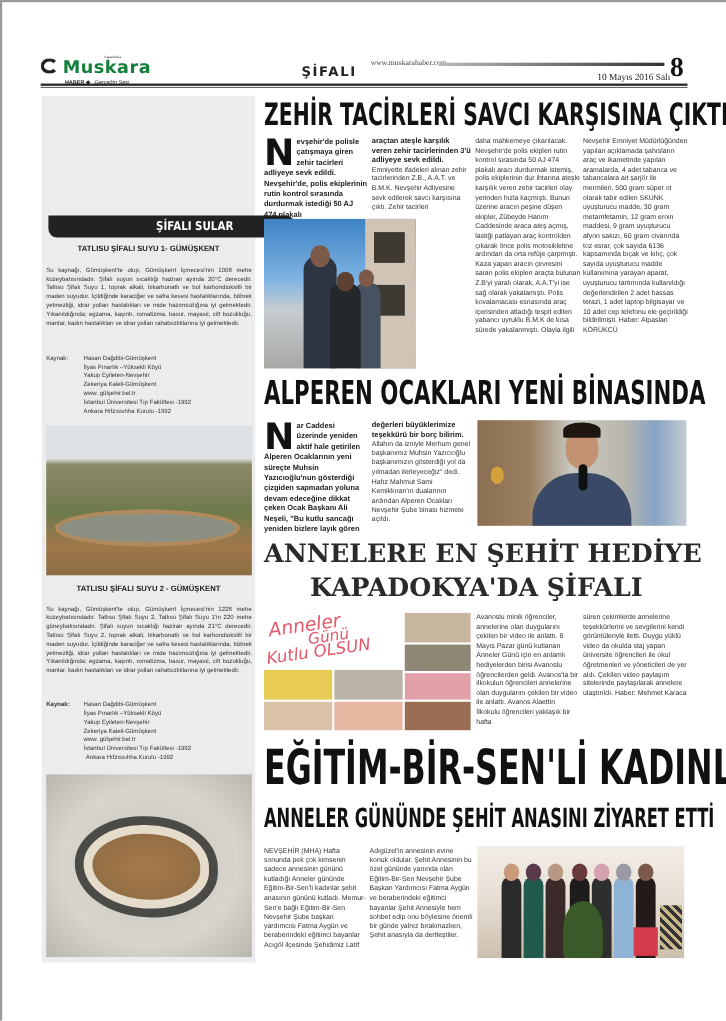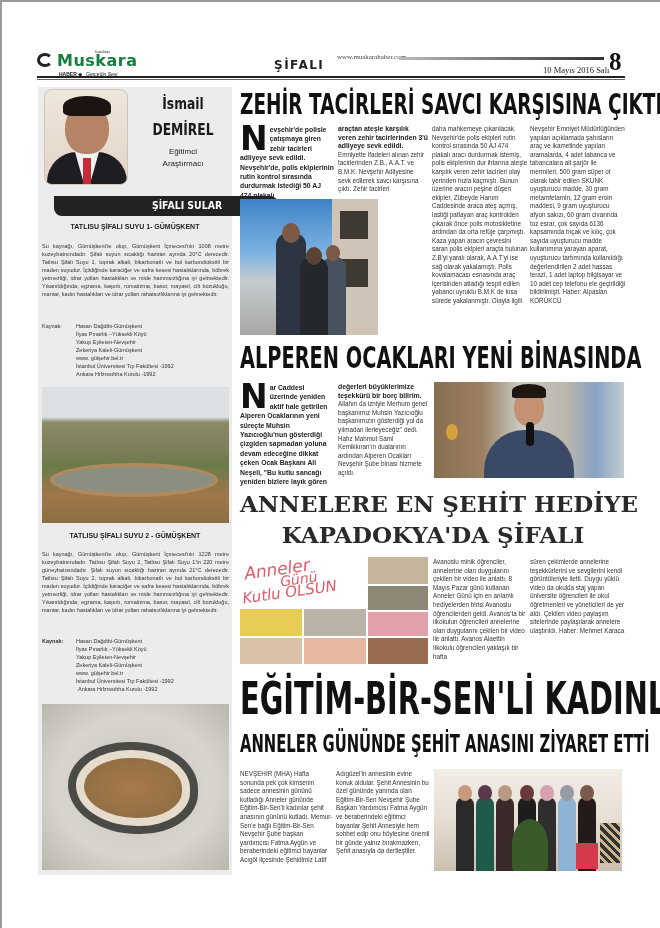--- a/index.html
+++ b/index.html
@@ -31,21 +31,21 @@
     background: linear-gradient(180deg, #efe6dc 0%, #e0d4c6 100%); border: 1px solid #cfc5b8; }
   .photo-head { position: absolute; left: 20px; top: 12px; width: 44px; height: 52px; border-radius: 50% 50% 45% 45%; background: #b58466; }
   .photo-hair { position: absolute; left: 18px; top: 6px; width: 48px; height: 20px; border-radius: 50% 50% 20% 20%; background: #1b1410; }
   .photo-body { position: absolute; left: 2px; top: 62px; width: 80px; height: 40px; border-radius: 30px 30px 0 0; background: #1d1d22; }
   .photo-shirt { position: absolute; left: 30px; top: 62px; width: 24px; height: 34px; background: #f0f0f0; clip-path: polygon(0 0, 100% 0, 60% 100%, 40% 100%); }
   .photo-tie { position: absolute; left: 38px; top: 68px; width: 8px; height: 28px; background: #c42a37; }
   .author-first { position: absolute; left: 96px; top: 8px; width: 98px; text-align: center; font-family: "DejaVu Sans", sans-serif; font-weight: bold; font-size: 15px; color: #1a1a1a; transform: scaleX(0.82); }
   .author-last { position: absolute; left: 96px; top: 34px; width: 98px; text-align: center; font-family: "DejaVu Sans", sans-serif; font-weight: bold; font-size: 15px; color: #1a1a1a; transform: scaleX(0.82); }
   .author-role1 { position: absolute; left: 96px; top: 60px; width: 98px; text-align: center; font-size: 8px; color: #222; }
   .author-role2 { position: absolute; left: 96px; top: 72px; width: 98px; text-align: center; font-size: 8px; color: #222; }
-  .column-title-bar { position: absolute; left: 16px; top: 109px; width: 224px; height: 20px; background: #222; border-radius: 0 8px 0 8px; padding-left: 42px; }
+  .column-title-bar { position: absolute; left: 6px; top: 109px; width: 224px; height: 20px; background: #222; border-radius: 0 8px 0 8px; padding-left: 42px; }
   .column-title { display: block; text-align: center; color: #fff; font-family: "DejaVu Sans", sans-serif; font-weight: bold; font-size: 11px; line-height: 20px; transform: scaleX(0.85); }
 
   .spring-title { position: absolute; left: 0; width: 194px; text-align: center; font-weight: bold; font-size: 7px; color: #222; }
   .spring-body { position: absolute; left: 4px; width: 187px; font-size: 5.5px; line-height: 8px; color: #333; text-align: justify; }
   .source-block { position: absolute; left: 4px; width: 187px; font-size: 5.5px; line-height: 8px; color: #333; }
   .source-label { display: inline-block; width: 34px; }
   .source-label.bold { font-weight: bold; }
   .source-line { padding-left: 34px; }
   .source-line.first { padding-left: 0; }
   .source-line.indent2 { padding-left: 36px; }
@@ -114,33 +114,20 @@
   <span class="section-name">ŞİFALI</span>
   <span class="site-url">www.muskarahaber.com</span>
   <div class="url-rule"></div>
   <span class="date">10 Mayıs 2016 Salı</span>
   <span class="page-num">8</span>
   <div class="mast-rule1"></div>
   <div class="mast-rule2"></div>
 </header>
 
 <aside class="left-col">
-  <div class="author-box">
-    <div class="author-photo">
-      <div class="photo-body"></div>
-      <div class="photo-shirt"></div>
-      <div class="photo-tie"></div>
-      <div class="photo-head"></div>
-      <div class="photo-hair"></div>
-    </div>
-    <div class="author-first">İsmail</div>
-    <div class="author-last">DEMİREL</div>
-    <div class="author-role1">Eğitimci</div>
-    <div class="author-role2">Araştırmacı</div>
-  </div>
   <div class="column-title-bar">
     <span class="column-title">ŞİFALI SULAR</span>
   </div>
 
   <div class="spring-title" style="top:136px;">TATLISU ŞİFALI  SUYU 1- GÜMÜŞKENT</div>
   <p class="spring-body" style="top:155px;">Su kaynağı, Gümüşkent'te olup, Gümüşkent İçmecesi'nin 1008 metre kuzeybatısındadır. Şifalı suyun sıcaklığı haziran ayında 20°C derecedir. Tatlısu Şifalı Suyu 1, toprak alkali, bikarbonatlı ve bol karbondioksitli bir maden suyudur. İçildiğinde karaciğer ve safra kesesi hastalıklarında, böbrek yetmezliği, idrar yolları hastalıkları ve mide hazımsızlığına iyi gelmektedir. Yıkanıldığında; egzama, kaşıntı, romatizma, basur, mayasıl, cilt bozukluğu, mantar, kadın hastalıkları ve idrar yolları rahatsızlıklarına iyi gelmektedir.</p>
   <div class="source-block" style="top:235px;">
     <div class="source-line first"><span class="source-label">Kaynak:</span><span>Hasan Dağdibi-Gümüşkent</span></div>
     <div class="source-line">İlyas Pınarlık –Yüksekli Köyü</div>
     <div class="source-line">Yakup Eyileten-Nevşehir</div>

